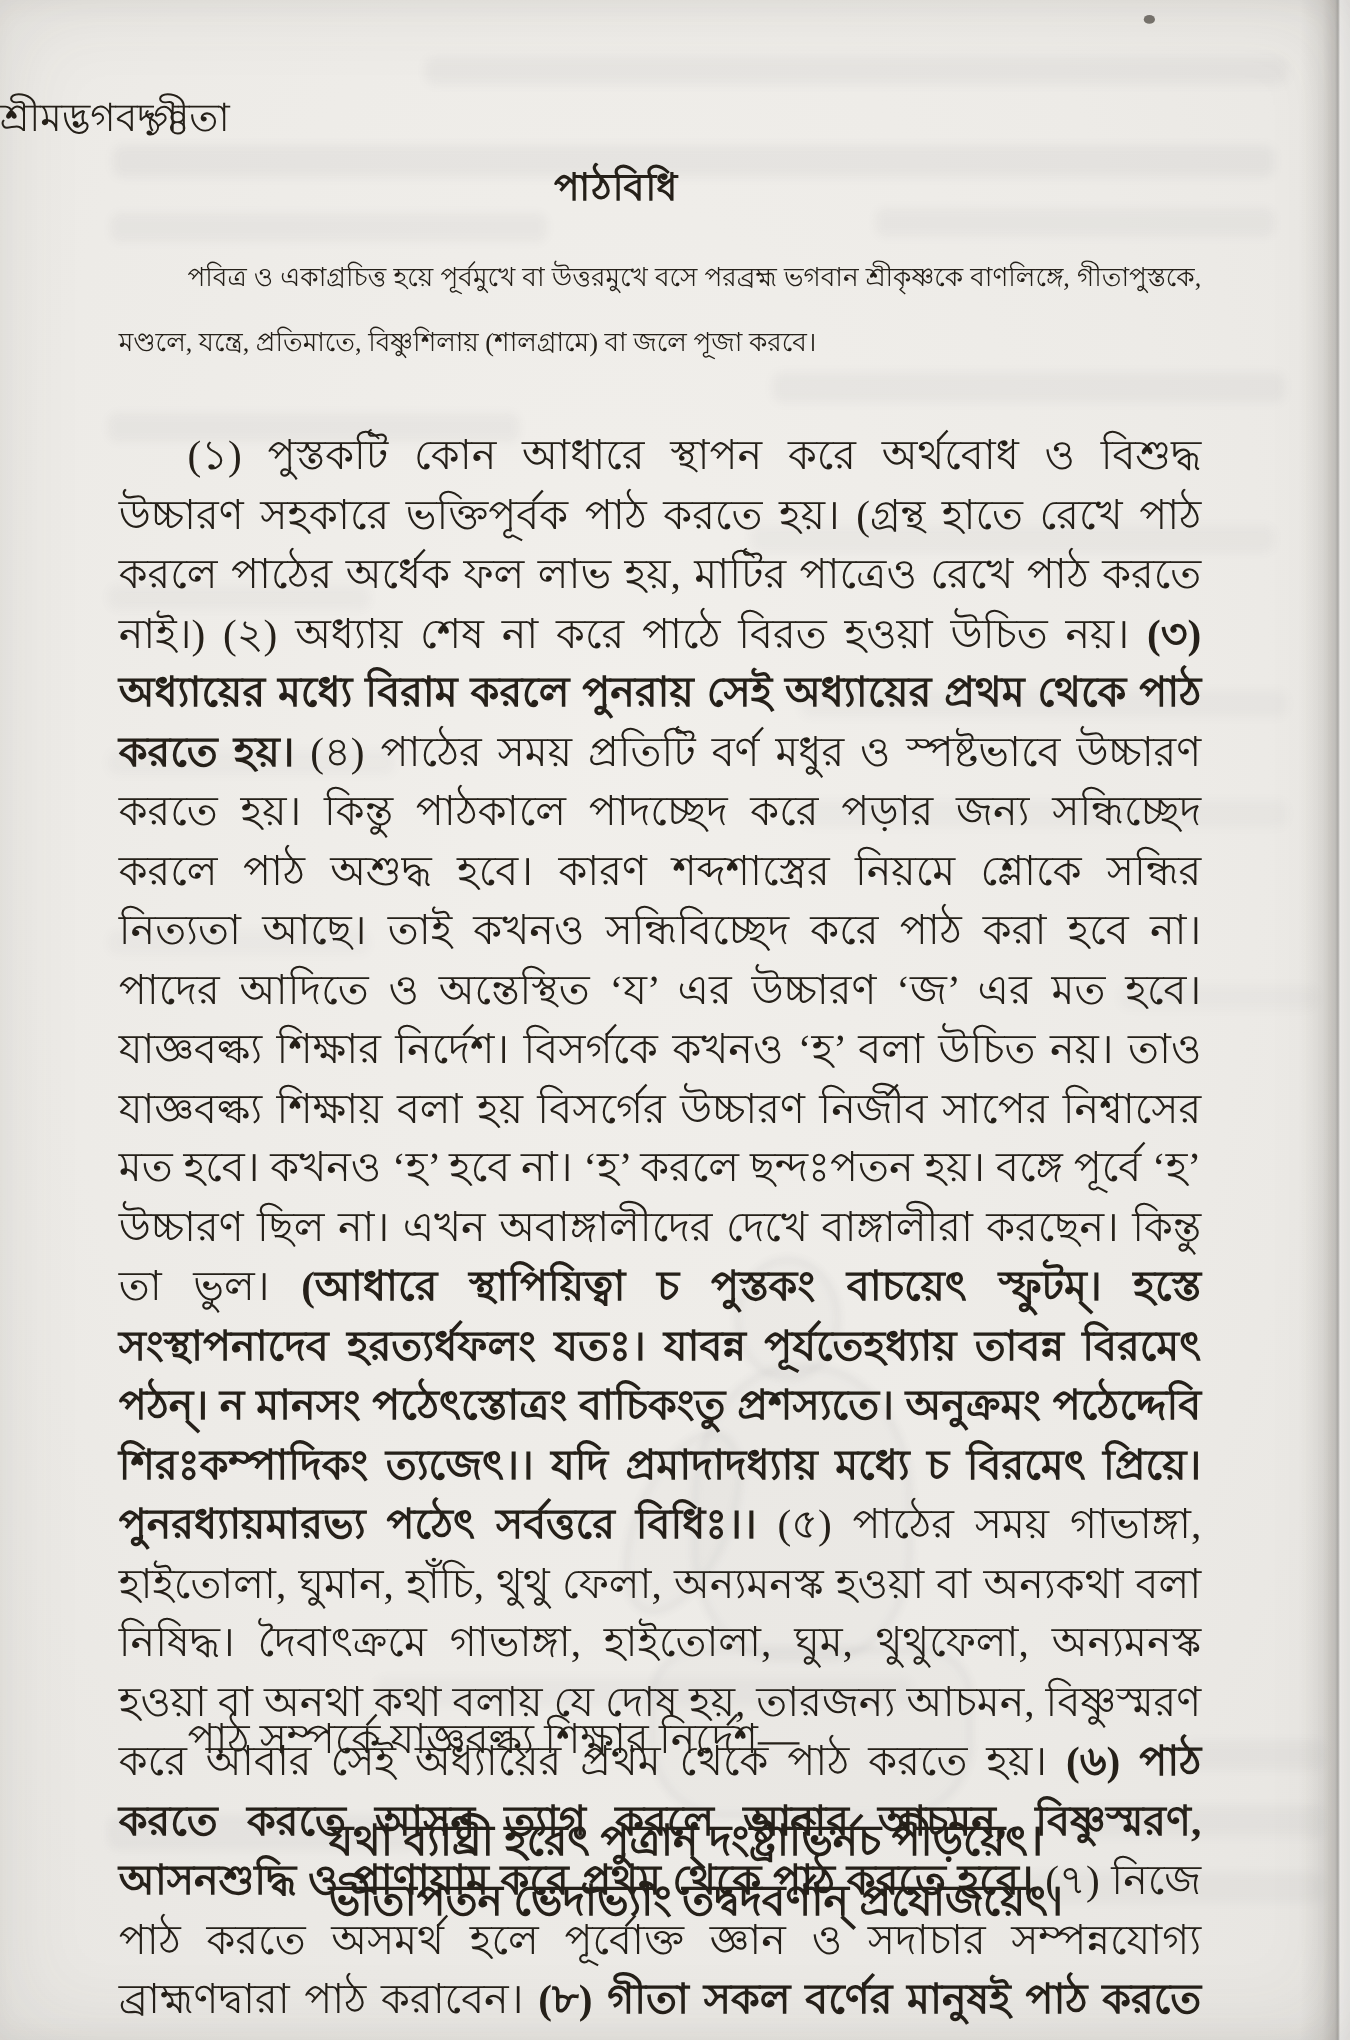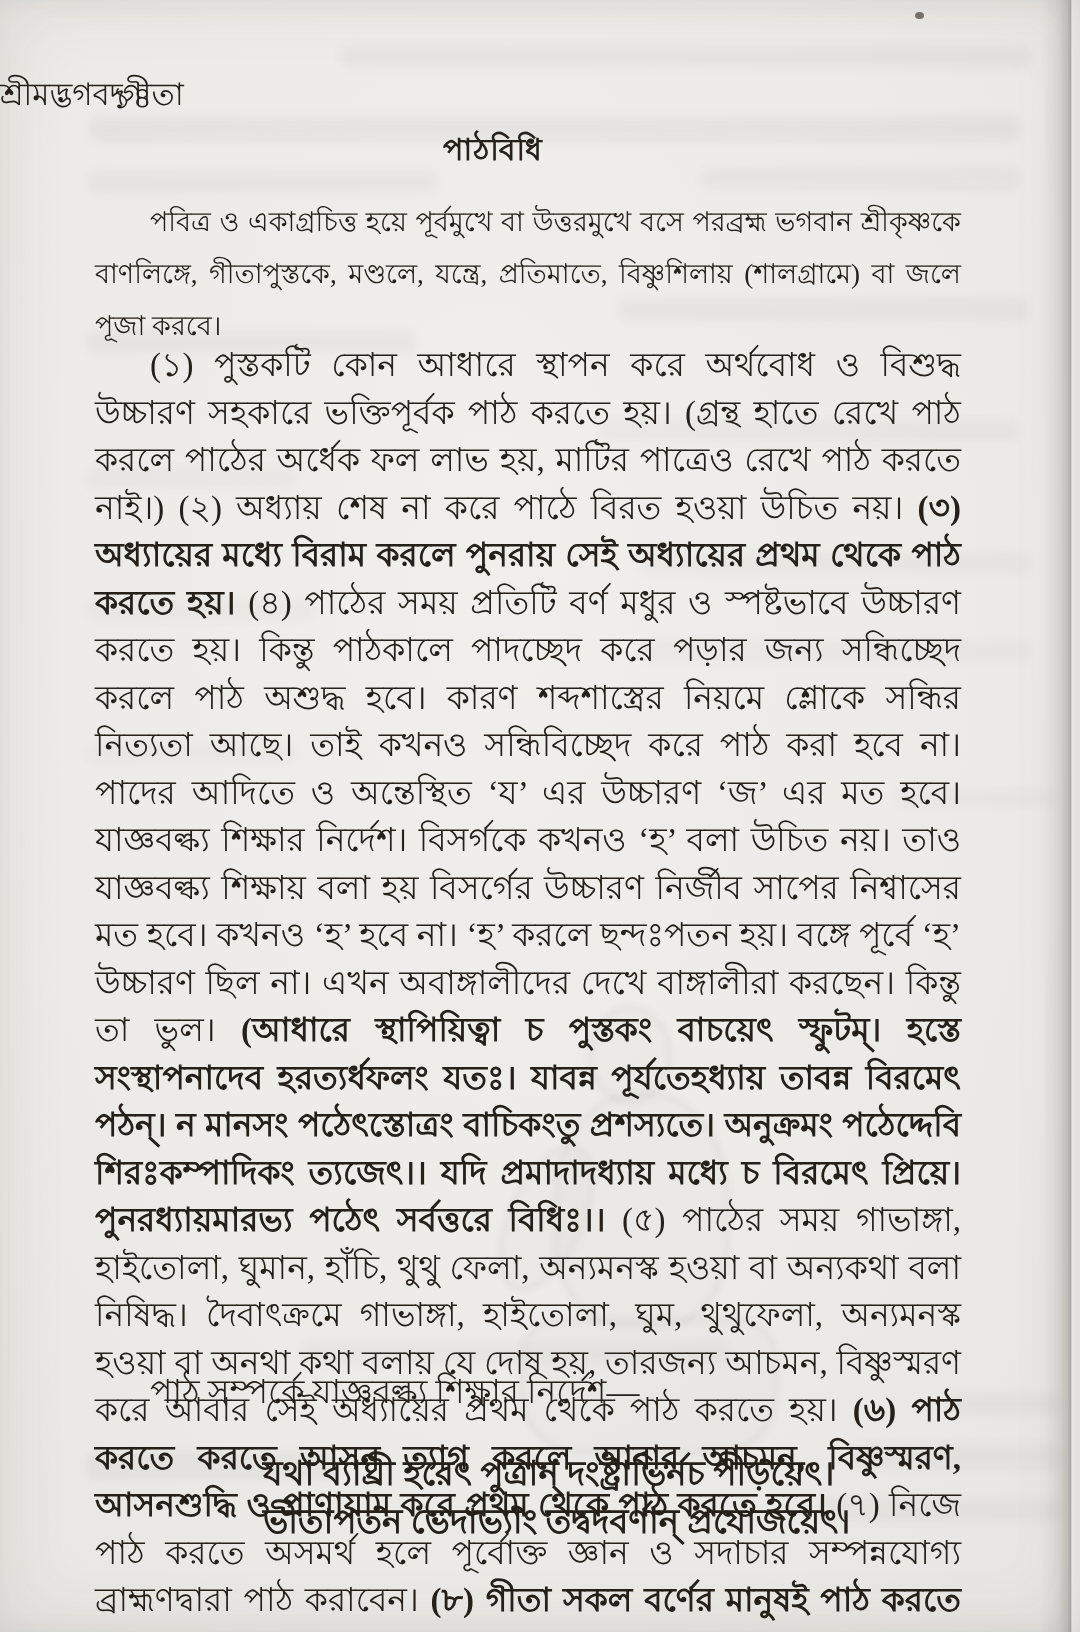--- a/index.html
+++ b/index.html
@@ -43,21 +43,21 @@
   .section-title{
     position:absolute;left:16px;right:110px;top:126px;
     text-align:center;font-size:30px;font-weight:bold;
     letter-spacing:1px;
   }
   .bodytext{
     position:absolute;left:95px;width:866px;
     text-align:justify;
     -moz-text-align-last:auto;
   }
-  .intro{top:196px;font-size:27px;line-height:52px;text-indent:55px;}
+  .intro{top:196px;font-size:21px;line-height:52px;text-indent:55px;}
   .rules{top:342px;font-size:33px;line-height:47.5px;text-indent:55px;}
   .bold-run{font-weight:bold;}
   .closing{
     position:absolute;left:150px;top:1370px;
     font-size:33px;line-height:44px;
   }
   .verse{
     position:absolute;left:263px;top:1450px;
     font-size:34px;font-weight:bold;line-height:48px;
   }

